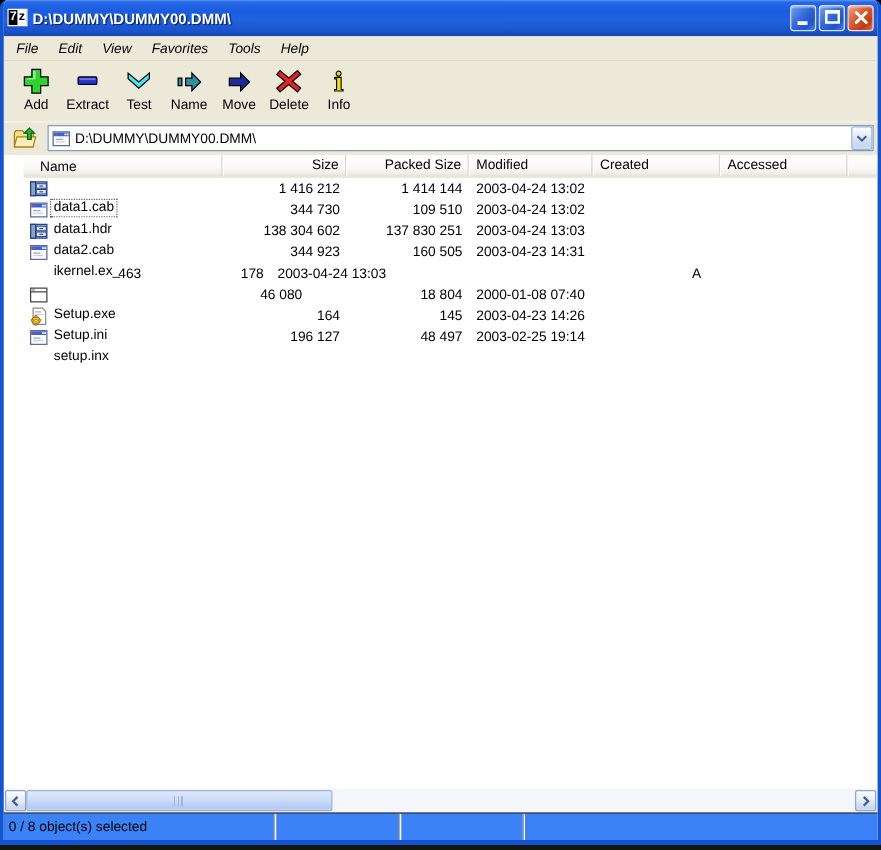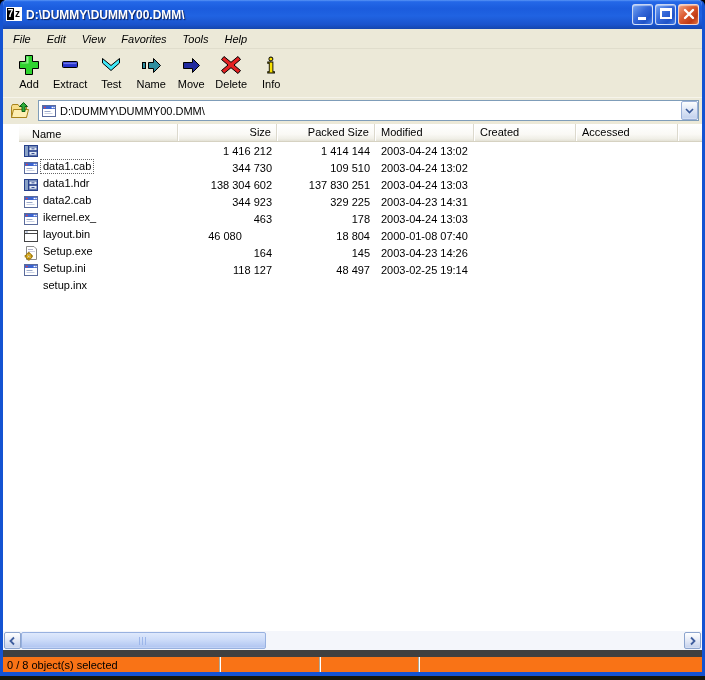--- a/index.html
+++ b/index.html
@@ -99,21 +99,21 @@
     position:absolute; left:0; top:0; width:245px; height:17px;
     border:1px solid #98b1e0; border-radius:2px;
     background:linear-gradient(180deg,#dfe9fc,#cddcf9 45%,#b4c8f2 90%,#c6d6f6);
     display:flex; align-items:center; justify-content:center;
   }
   .grip { width:9px; height:8px;
     background:repeating-linear-gradient(90deg,#9cb6ea 0 1px,transparent 1px 3px);
   }
 
   
-  .statusbar { height:22px; flex:0 0 22px; display:flex; align-items:center; background:#f97316; border-top:7px solid #404040; }
+  .statusbar { height:22px; flex:0 0 22px; display:flex; align-items:center; background:#3b82f6; border-top:1px solid #404040; }
   .panel { height:100%; display:flex; align-items:center; padding-left:4px; }
   .panel + .panel { border-left:1px solid #aca899; box-shadow:inset 1px 0 0 #fff; }
   .p1 { flex:0 0 216px; }
   .p2 { flex:0 0 100px; }
   .p3 { flex:0 0 99px; }
   .p4 { flex:1; }
 
   .desktop-strip { height:4px; background:#15180c; }
 </style>
 </head>
@@ -313,39 +313,27 @@
                   <rect x="2" y="3" width="12" height="3" fill="#3c64d0"></rect>
                   <rect x="3" y="3.8" width="1.6" height="1.4" fill="#e84040"></rect>
                   <rect x="10.6" y="3.8" width="1.4" height="1.4" fill="#fff"></rect>
                   <rect x="12.4" y="3.8" width="1.4" height="1.4" fill="#fff"></rect>
                   <rect x="3.5" y="8" width="6" height="1" fill="#9aa8c8"></rect>
                   <rect x="3.5" y="10" width="8" height="1" fill="#c8d0e4"></rect>
                 </svg></span>
               <span class="name-label">ikernel.ex_</span>
             </div>
             <div class="cell num cell-size" style="flex: 0 0 99px; width: 99px;">344 923</div>
-            <div class="cell num cell-packed" style="flex: 0 0 98px; width: 98px;">329 225</div>
+            <div class="cell num cell-packed" style="flex: 0 0 98px; width: 98px;">160 505</div>
             <div class="cell txt cell-modified" style="flex: 0 0 99px; width: 99px;">2003-04-23 14:31</div>
             <div class="cell txt cell-created" style="flex: 0 0 102px; width: 102px;"></div>
             <div class="cell txt cell-accessed" style="flex: 0 0 102px; width: 102px;"></div>
             <div class="cell cell-attributes">A</div>
           </div>
           <div class="row">
-            <div class="cell cell-name" style="flex: 0 0 159px; width: 159px;">
-              <span class="file-icon"><svg width="16" height="16" viewBox="0 0 16 16">
-                  <rect x="1.5" y="2.5" width="13" height="11" fill="#fff" stroke="#5a6b9c"></rect>
-                  <rect x="2" y="3" width="12" height="3" fill="#3c64d0"></rect>
-                  <rect x="3" y="3.8" width="1.6" height="1.4" fill="#e84040"></rect>
-                  <rect x="10.6" y="3.8" width="1.4" height="1.4" fill="#fff"></rect>
-                  <rect x="12.4" y="3.8" width="1.4" height="1.4" fill="#fff"></rect>
-                  <rect x="3.5" y="8" width="6" height="1" fill="#9aa8c8"></rect>
-                  <rect x="3.5" y="10" width="8" height="1" fill="#c8d0e4"></rect>
-                </svg></span>
-              <span class="name-label">layout.bin</span>
-            </div>
             <div class="cell num cell-size" style="flex: 0 0 99px; width: 99px;">463</div>
             <div class="cell num cell-packed" style="flex: 0 0 98px; width: 98px;">178</div>
             <div class="cell txt cell-modified" style="flex: 0 0 99px; width: 99px;">2003-04-24 13:03</div>
             <div class="cell txt cell-created" style="flex: 0 0 102px; width: 102px;"></div>
             <div class="cell txt cell-accessed" style="flex: 0 0 102px; width: 102px;"></div>
             <div class="cell cell-attributes">A</div>
           </div>
           <div class="row">
             <div class="cell cell-name" style="flex: 0 0 159px; width: 159px;">
               <span class="file-icon"><svg width="16" height="16" viewBox="0 0 16 16">
@@ -390,21 +378,21 @@
                   <rect x="1.5" y="2.5" width="13" height="11" fill="#fff" stroke="#5a6b9c"></rect>
                   <rect x="2" y="3" width="12" height="3" fill="#3c64d0"></rect>
                   <rect x="3" y="3.8" width="1.6" height="1.4" fill="#e84040"></rect>
                   <rect x="10.6" y="3.8" width="1.4" height="1.4" fill="#fff"></rect>
                   <rect x="12.4" y="3.8" width="1.4" height="1.4" fill="#fff"></rect>
                   <rect x="3.5" y="8" width="6" height="1" fill="#9aa8c8"></rect>
                   <rect x="3.5" y="10" width="8" height="1" fill="#c8d0e4"></rect>
                 </svg></span>
               <span class="name-label">setup.inx</span>
             </div>
-            <div class="cell num cell-size" style="flex: 0 0 99px; width: 99px;">118 127</div>
+            <div class="cell num cell-size" style="flex: 0 0 99px; width: 99px;">196 127</div>
             <div class="cell num cell-packed" style="flex: 0 0 98px; width: 98px;">48 497</div>
             <div class="cell txt cell-modified" style="flex: 0 0 99px; width: 99px;">2003-02-25 19:14</div>
             <div class="cell txt cell-created" style="flex: 0 0 102px; width: 102px;"></div>
             <div class="cell txt cell-accessed" style="flex: 0 0 102px; width: 102px;"></div>
             <div class="cell cell-attributes">A</div>
           </div>
         </div>
     </div>
 
     <div class="hscroll">

